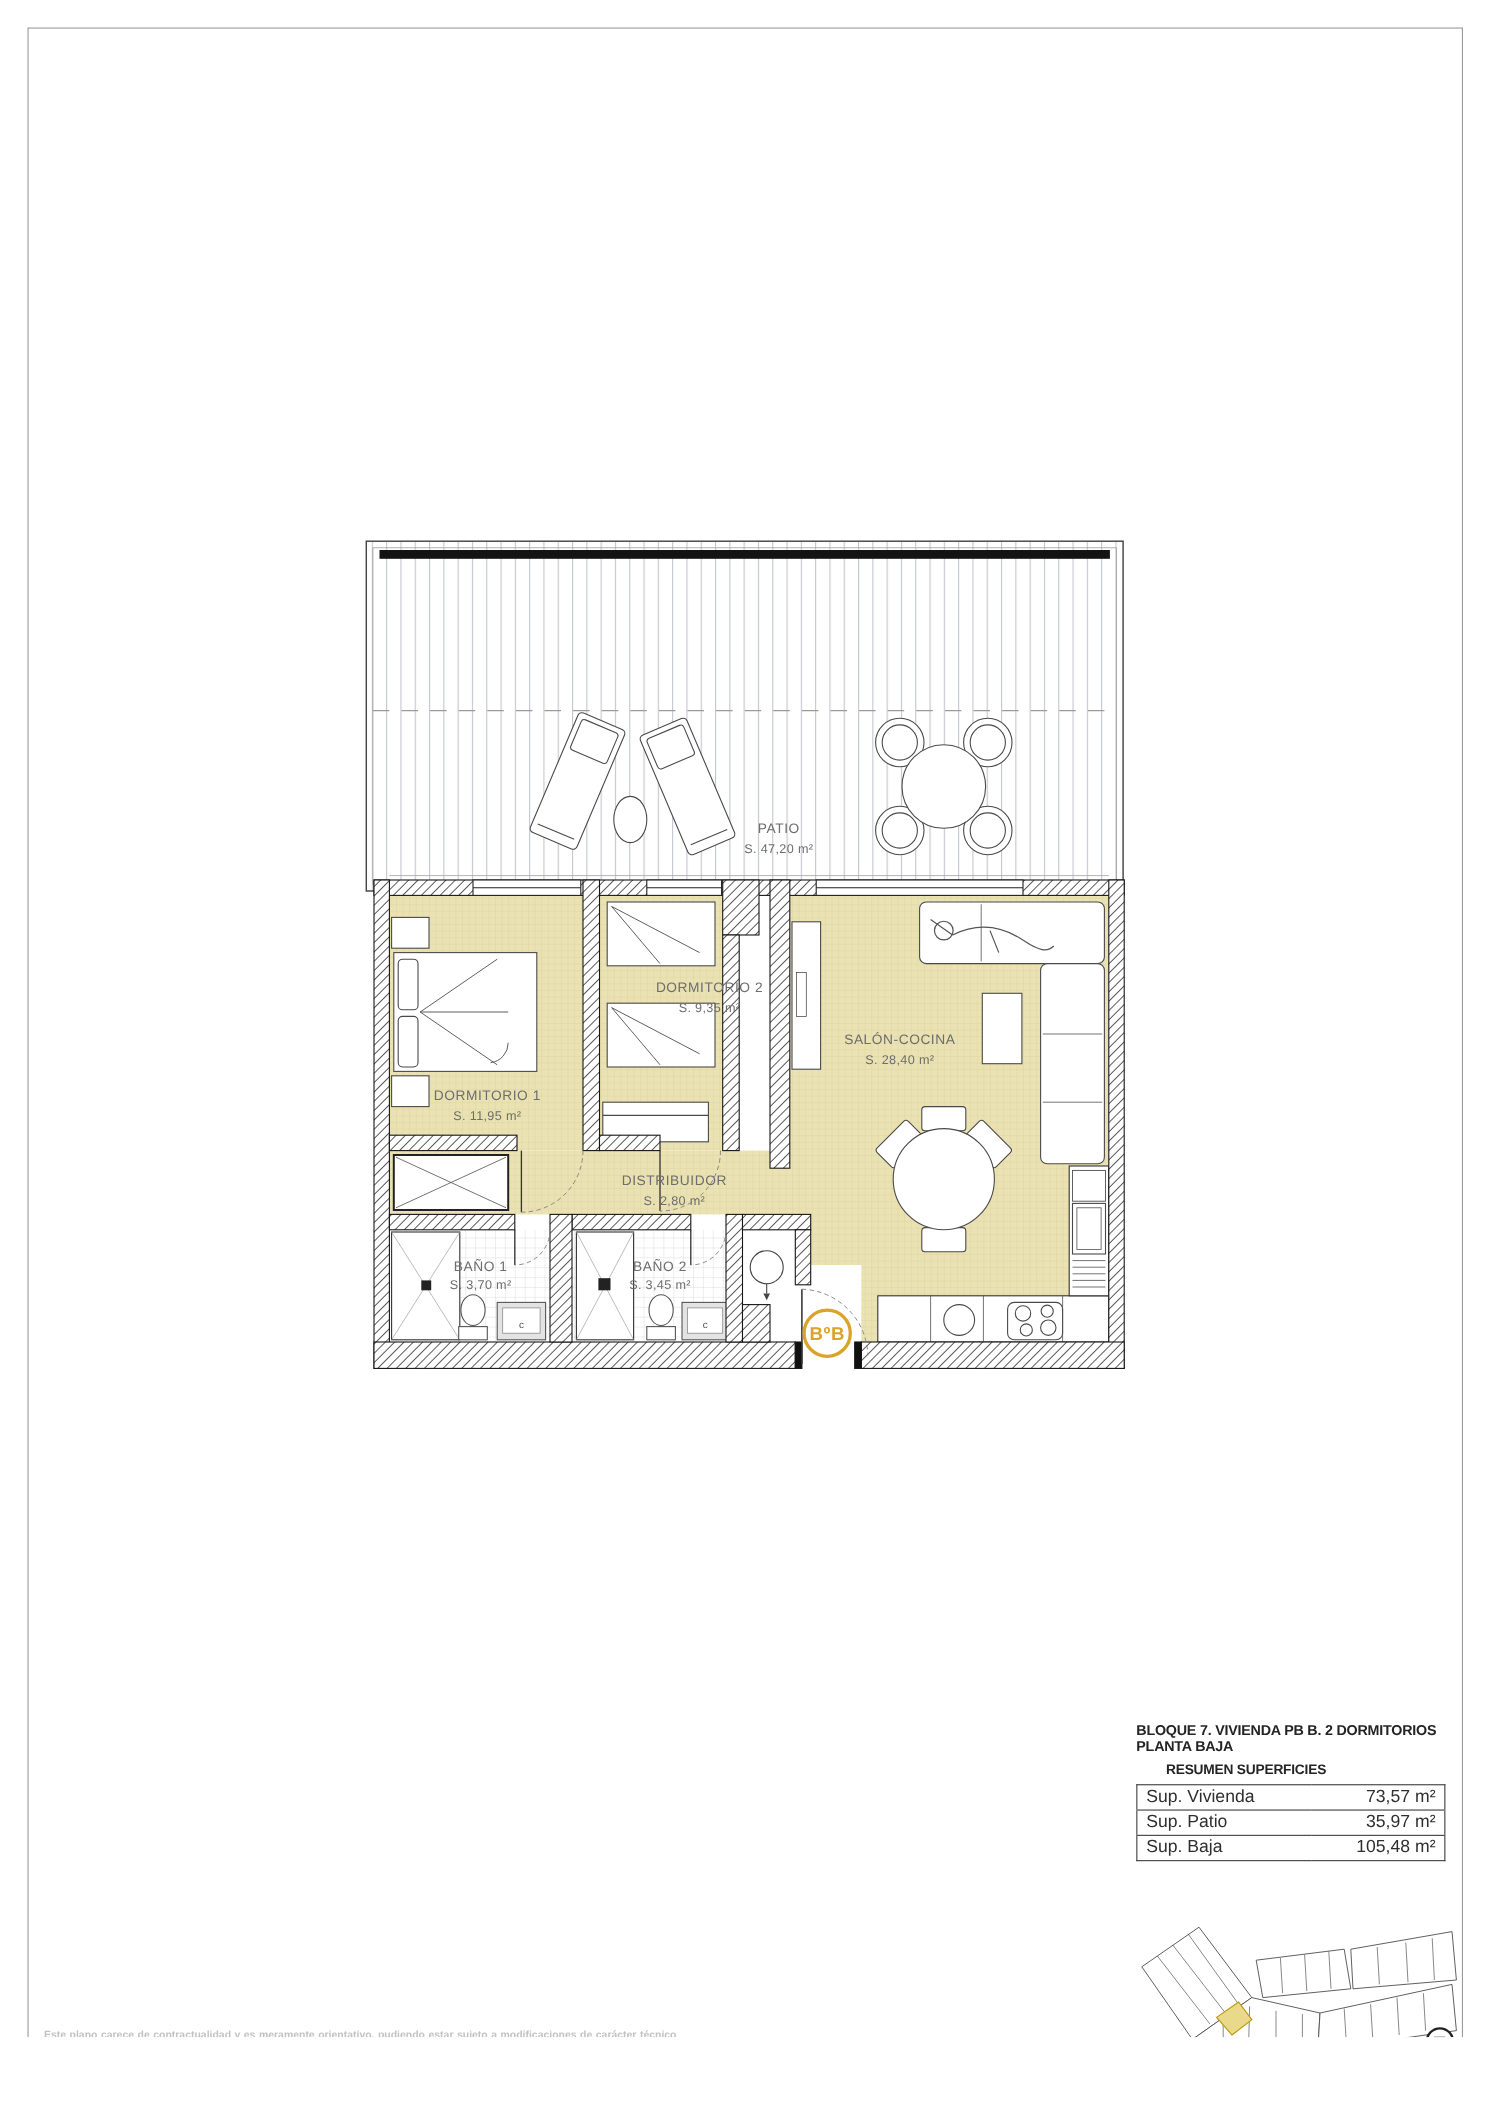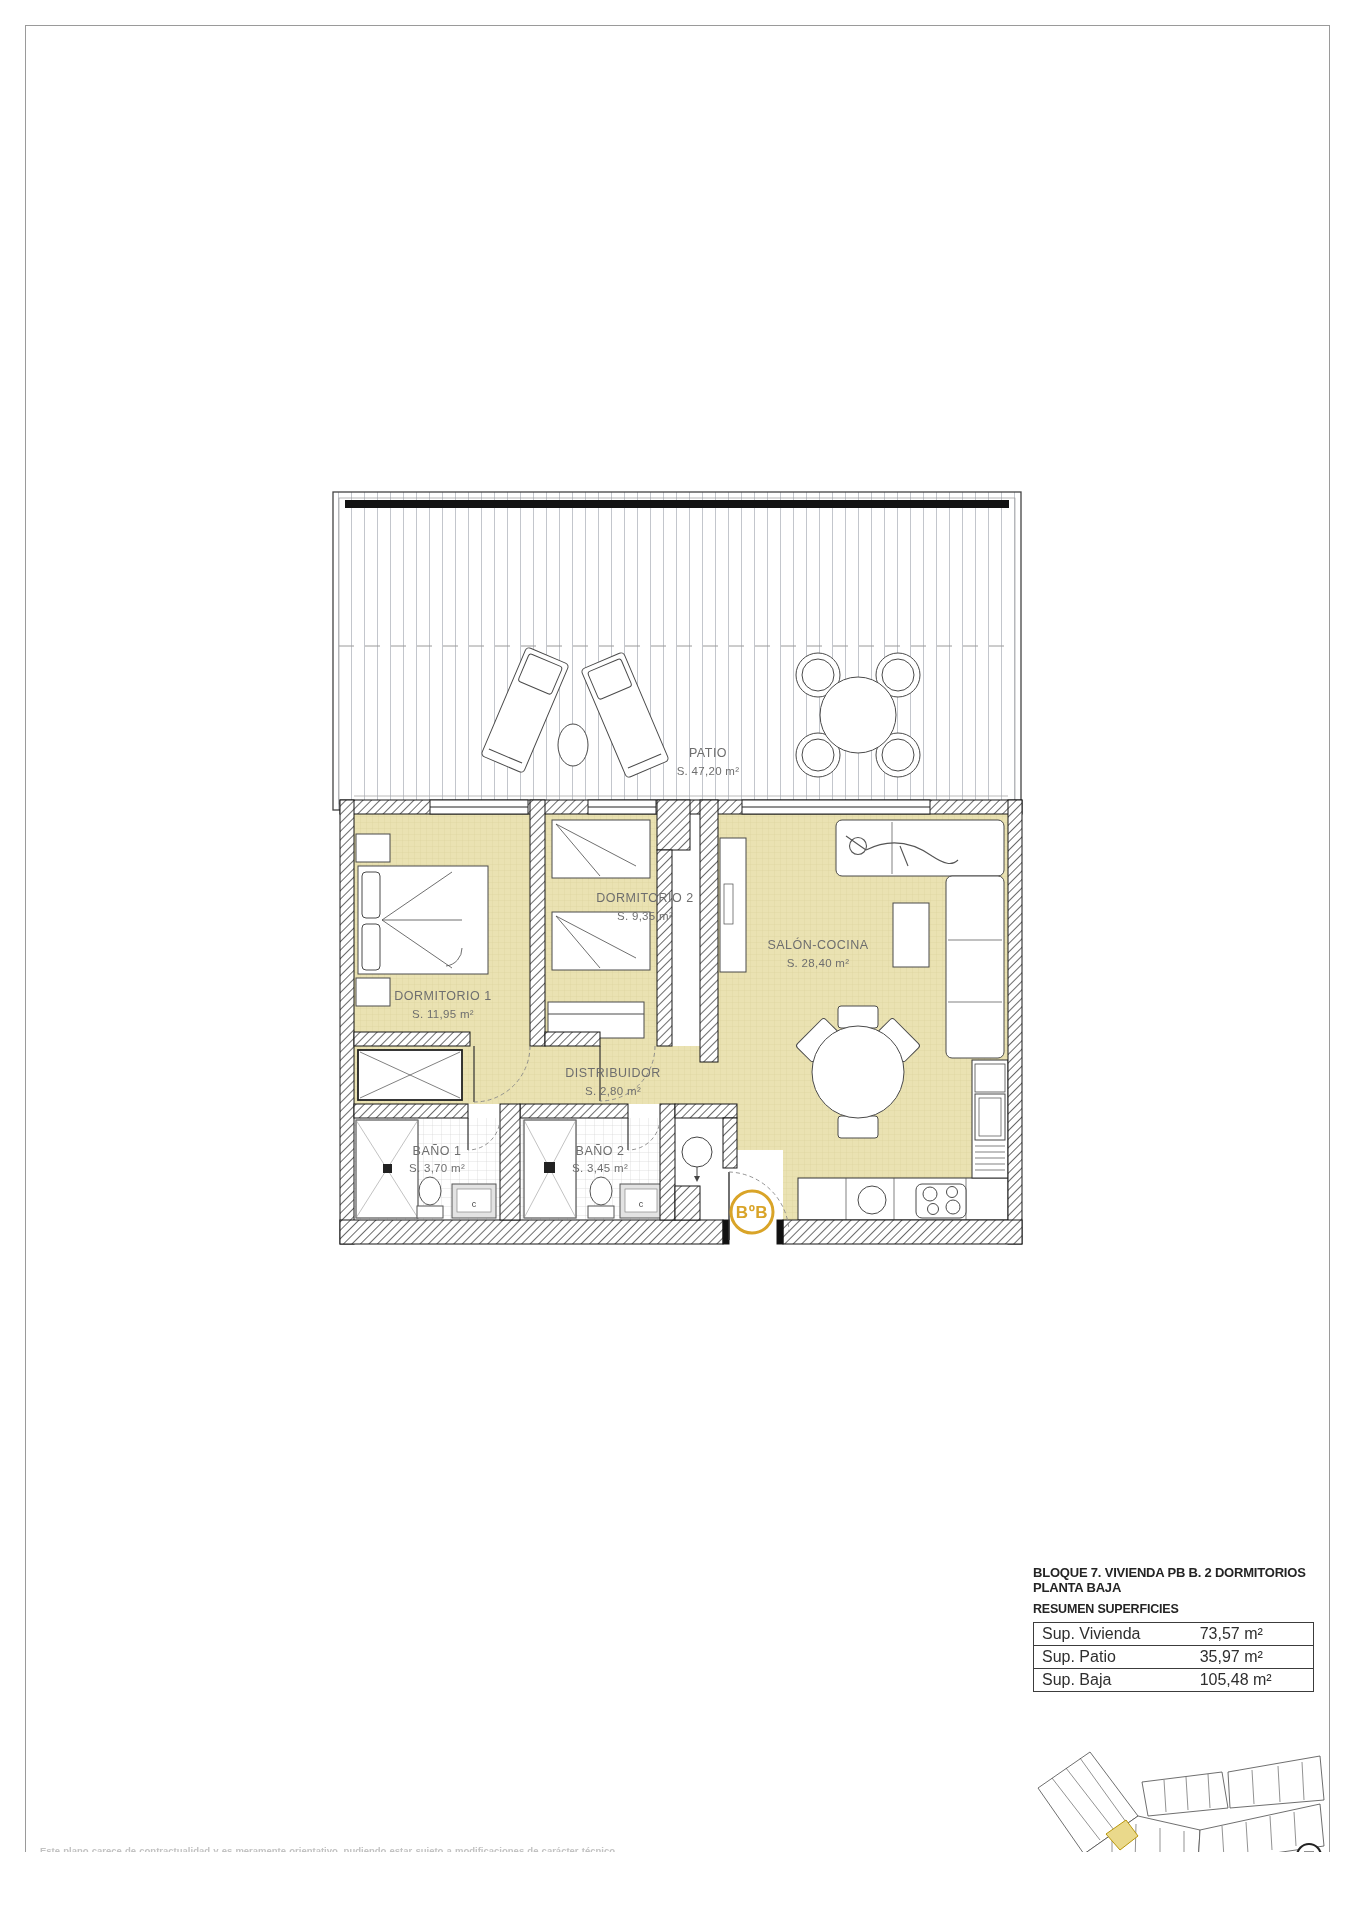--- a/index.html
+++ b/index.html
@@ -13,26 +13,26 @@
   text{font-family:"Liberation Sans",sans-serif;}
   .rname{font-size:12.5px;fill:#6e6e6e;letter-spacing:.5px;}
   .rarea{font-size:11.5px;fill:#6e6e6e;letter-spacing:.3px;}
   .badge-t{font-size:17px;font-weight:bold;fill:#d9a428;letter-spacing:.5px;}
   .fixture-t{font-size:9px;fill:#4a4a4a;}
   .compass-t{font-size:15px;font-weight:bold;fill:#222;}
   .siteplan-t{font-size:10.5px;fill:#3a3a3a;}
 
   .titleblock{position:absolute;left:1033px;top:1565px;width:281px;color:#242424;}
   .tb-line1,.tb-line2{font-size:13px;font-weight:bold;letter-spacing:-0.2px;line-height:15px;}
-  .tb-sub{font-size:12.5px;font-weight:bold;margin-top:7px;letter-spacing:-0.2px;}
+  .tb-sub{font-size:12.5px;font-weight:bold;margin-top:7px;letter-spacing:-0.2px;margin-left:27px;}
   table.areas{width:100%;border-collapse:collapse;margin-top:6px;border:1px solid #3c3c3c;}
   table.areas td{border-top:1px solid #3c3c3c;font-size:16px;color:#2e2e2e;
                  padding:2px 8px 2px 8px;}
   table.areas tr:first-child td{border-top:none;}
-  table.areas td.val{}
+  table.areas td.val{text-align:right;}
 
   .disclaimer{position:absolute;left:40px;top:1843px;width:575px;
               font-size:9.5px;line-height:15px;color:#c2c2c2;text-align:justify;font-weight:bold;}
 </style>
 </head>
 <body>
 
 <div class="page">
   <div class="frame"></div>
 

